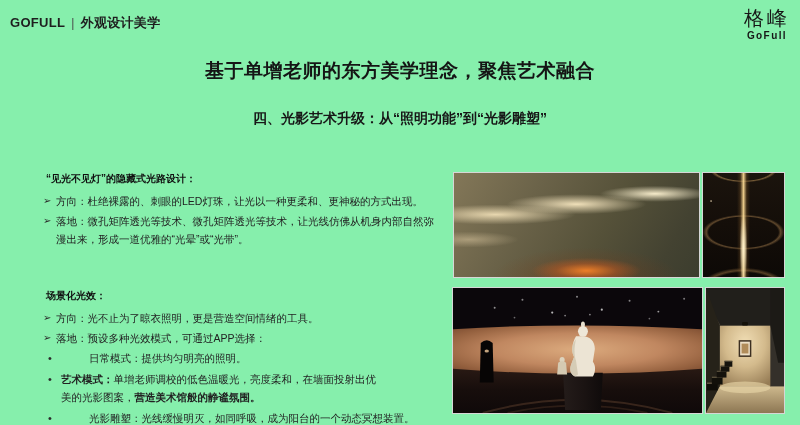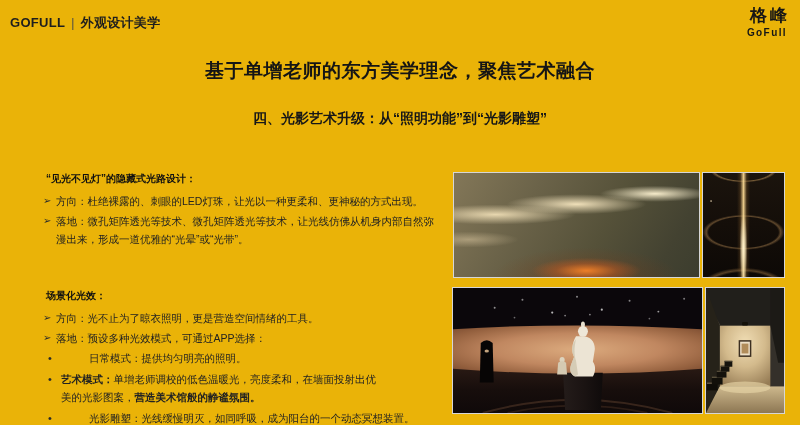--- a/index.html
+++ b/index.html
@@ -1,27 +1,27 @@
 <!DOCTYPE html>
 <html><head>
 <meta charset="utf-8">
 <style>
   html,body{margin:0;padding:0;background:#fff;}
   body{
     width:800px;height:425px;position:relative;overflow:hidden;
     font-family:"Liberation Sans","DejaVu Sans",sans-serif;
     color:#1b1b1b;
   }
-  .slide{position:absolute;inset:0;background:#eab308;}
+  .slide{position:absolute;inset:0;background:#86efac;}
 
   
   .brandline{position:absolute;left:10px;top:14px;font-size:13px;font-weight:bold;color:#1e1e1e;letter-spacing:.3px;}
   .brandline .sep{font-weight:normal;color:#4a4a4a;margin:0 6px;font-size:12px;}
   .logo{position:absolute;right:13px;top:7px;text-align:right;color:#161616;line-height:1.1;}
-  .logo-cn{font-size:17px;font-weight:bold;letter-spacing:3px;margin-right:-3px;}
+  .logo-cn{font-size:20px;font-weight:normal;letter-spacing:3px;margin-right:-3px;}
   .logo-en{font-size:10px;font-weight:bold;letter-spacing:1.4px;margin-top:1px;}
 
   
   .title{position:absolute;left:0;right:0;top:54px;margin:4px;text-align:center;
          font-size:19px;font-weight:bold;color:#151515;letter-spacing:.5px;}
   .subtitle{position:absolute;left:0;right:0;top:110px;margin:0;text-align:center;
          font-size:14px;font-weight:bold;color:#171717;}
 
   
   .textcol{position:absolute;left:43px;top:170px;width:394px;font-size:10.5px;line-height:18px;color:#222;}

